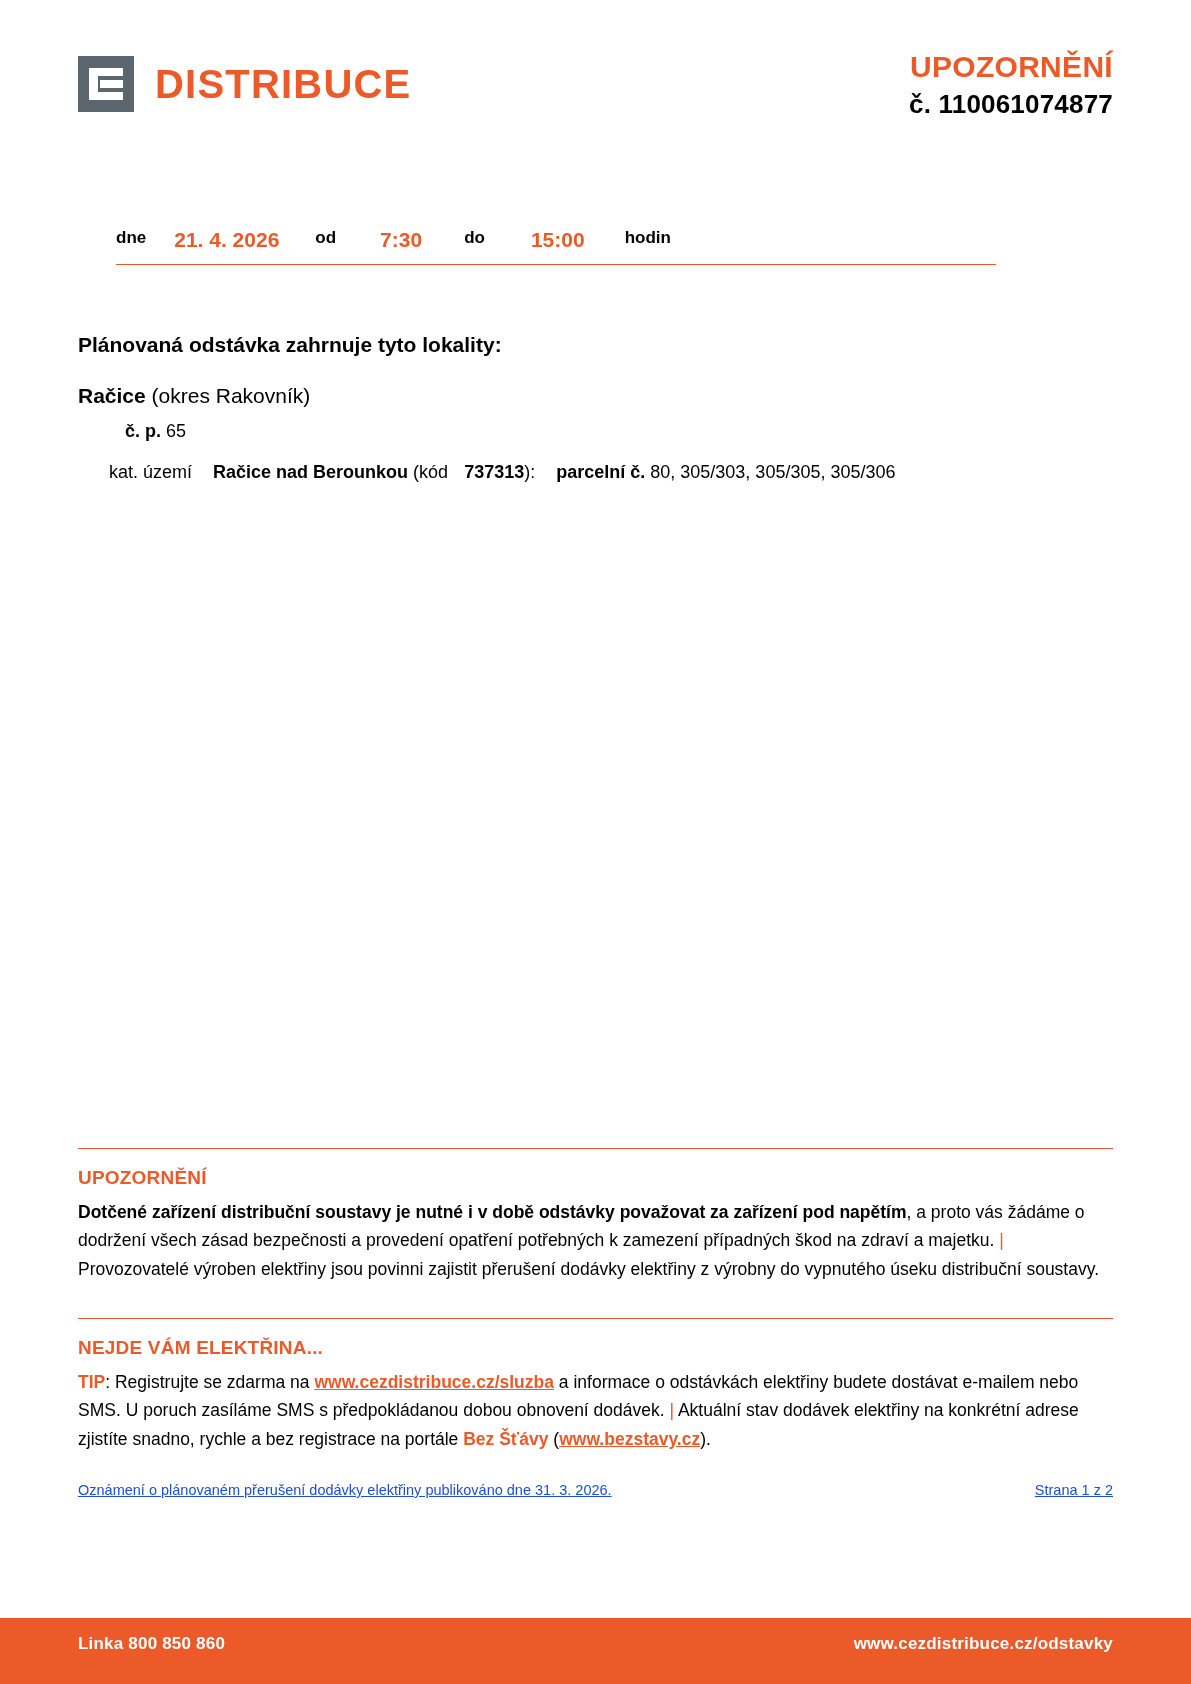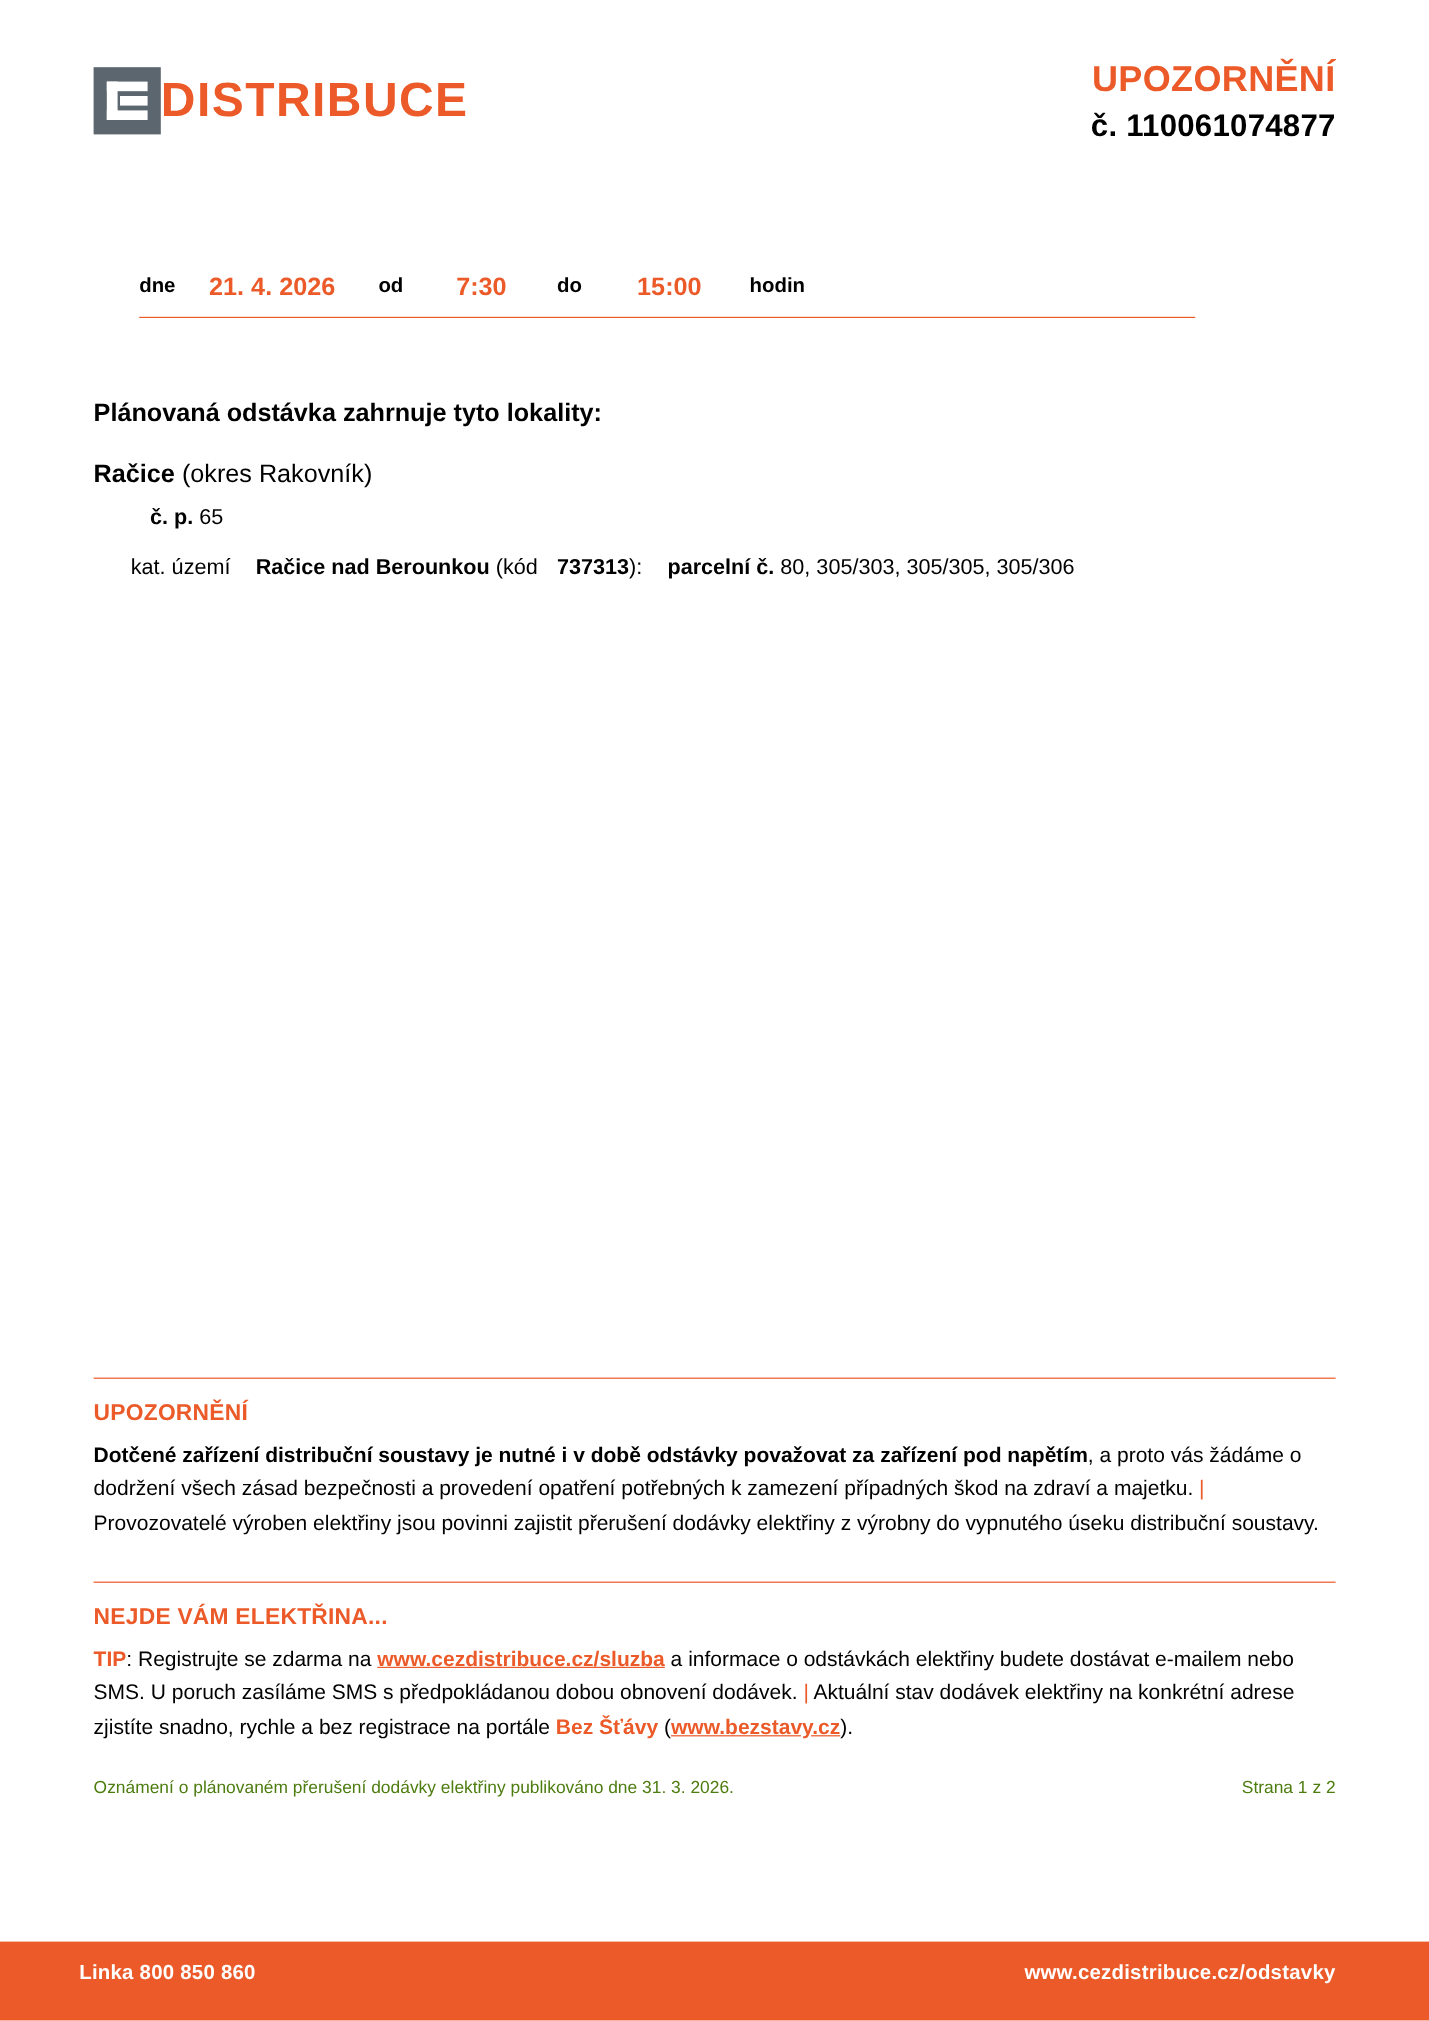--- a/index.html
+++ b/index.html
@@ -29,20 +29,21 @@
     top: 48px;
     right: 78px;
     height: 120px;
     display: flex;
     align-items: flex-start;
     justify-content: space-between;
   }
   .brand {
     display: flex;
     align-items: center;
+    gap: 21px;
     padding-top: 8px;
   }
   .logo-mark {
     width: 56px;
     height: 56px;
     background: #5c666f;
     position: relative;
     flex: 0 0 auto;
   }
   .logo-mark .bar-top {
@@ -214,36 +215,37 @@
   
   .publine {
     position: absolute;
     left: 78px;
     right: 78px;
     top: 1482px;
     display: flex;
     justify-content: space-between;
     align-items: baseline;
     font-size: 14.5px;
-    color: #4d7c0f;
+    color: #1d4ed8;
+    text-decoration: underline;
   }
 
   
   .footerbar {
     position: absolute;
     left: 0;
     right: 0;
     bottom: 0;
     height: 64px;
     background: #eb5a28;
     color: #ffffff;
   }
   .footerbar .inner {
     position: absolute;
-    left: 66px;
+    left: 78px;
     right: 78px;
     top: 14px;
     display: flex;
     justify-content: space-between;
     align-items: center;
     font-size: 17px;
     font-weight: bold;
     letter-spacing: 0.2px;
   }
   .footer-sep {

